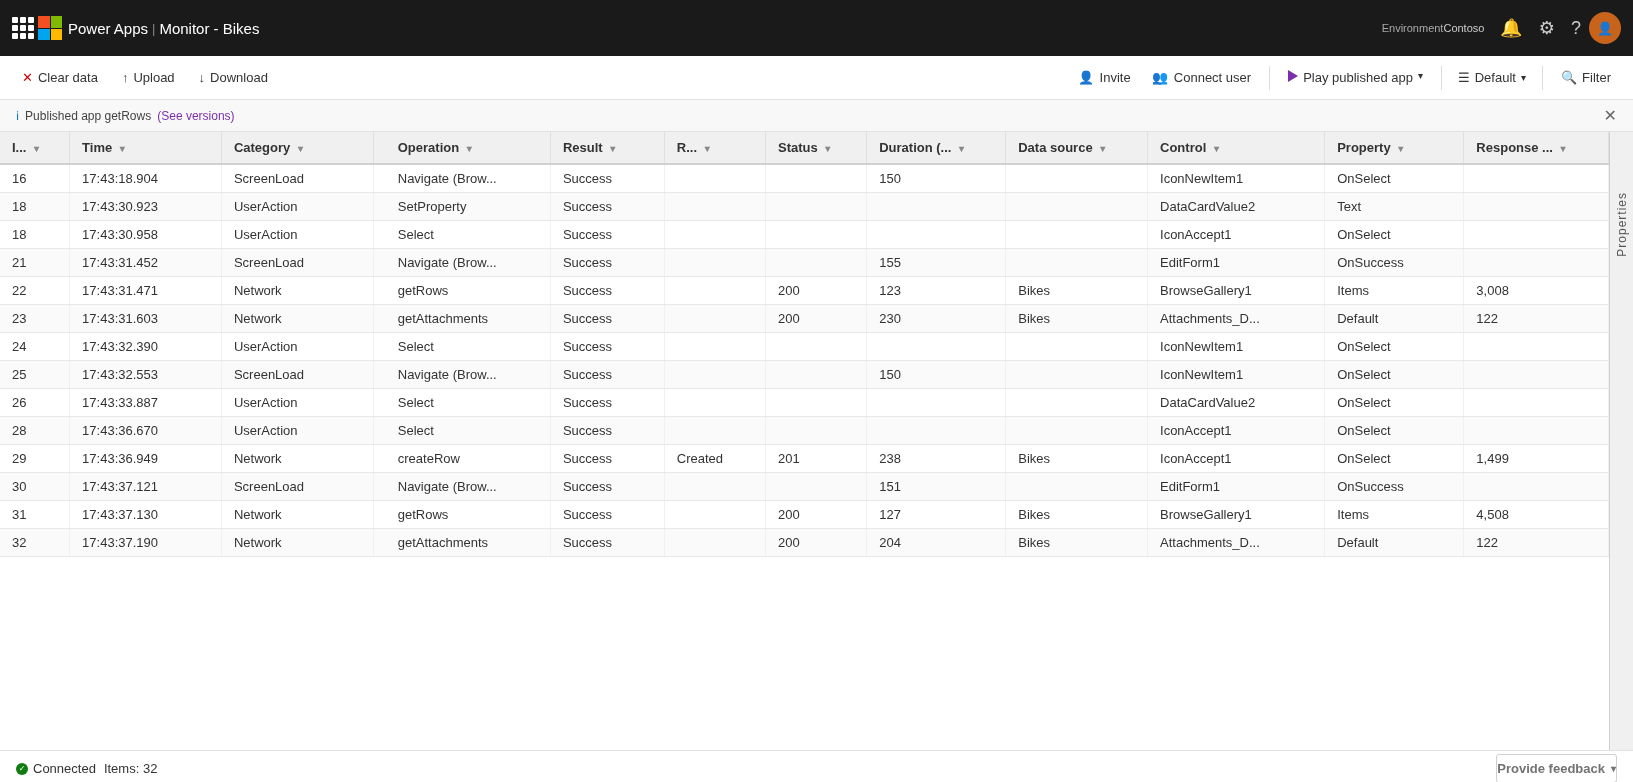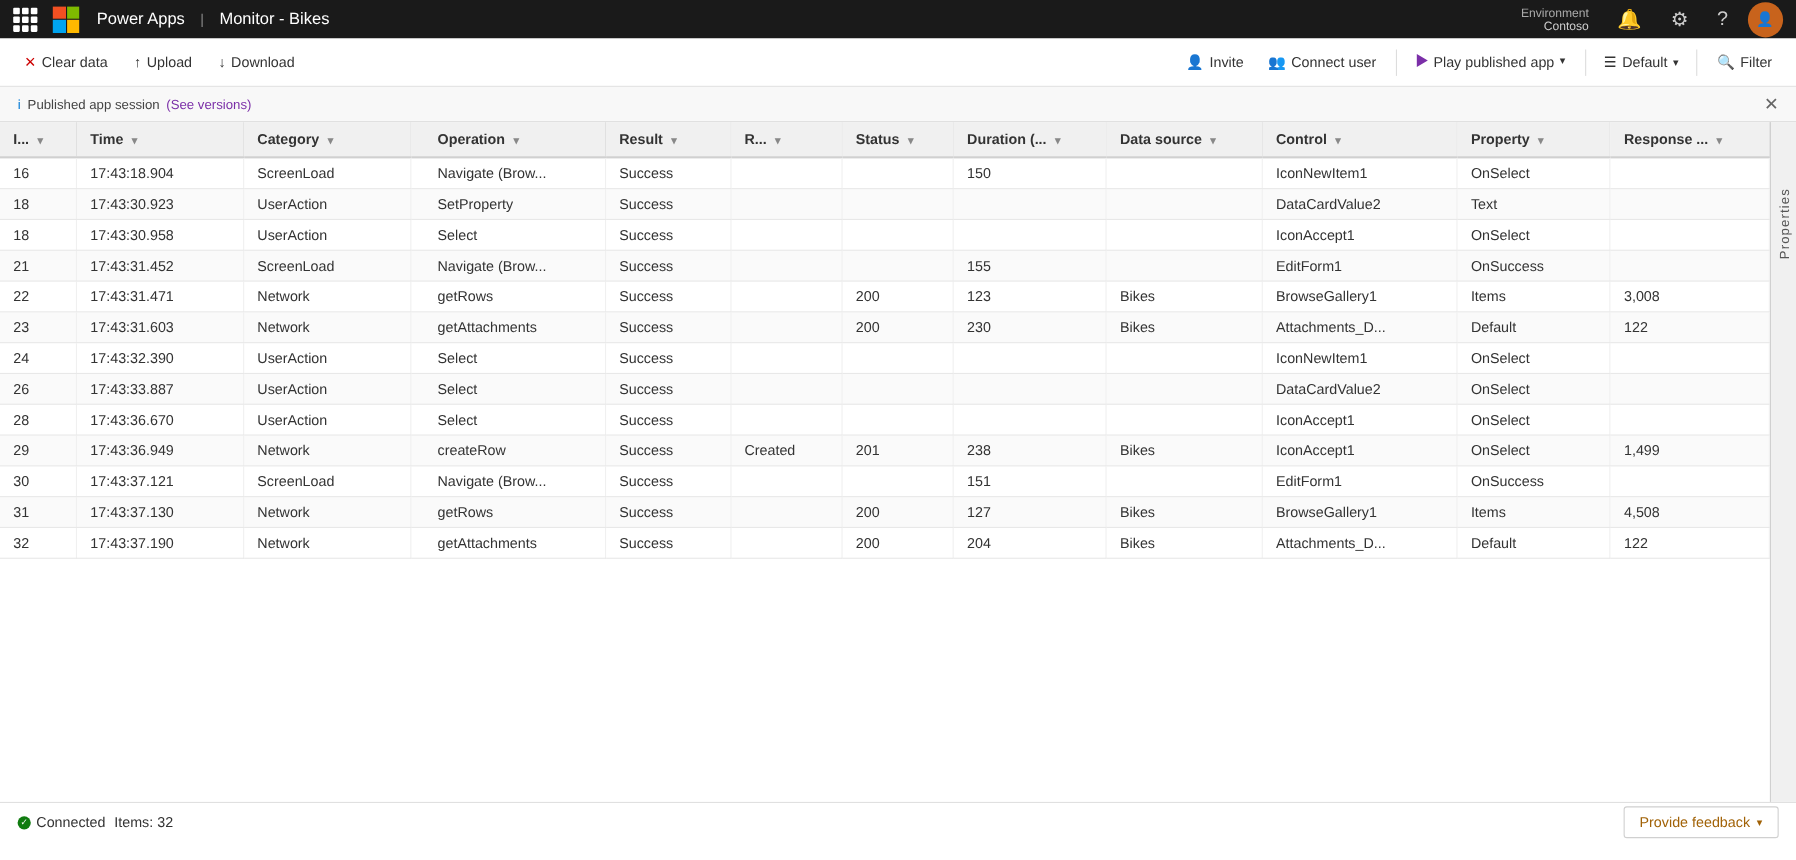--- a/index.html
+++ b/index.html
@@ -2,25 +2,24 @@
 <html><head>
   <meta charset="utf-8">
   <style>
     * { box-sizing: border-box; margin: 0; padding: 0; }
     body { font-family: 'Segoe UI', Arial, sans-serif; font-size: 13px; background: #fff; overflow: hidden; width: 1633px; height: 782px; }
 
     
     .top-nav {
       background: #1a1a1a;
       color: #fff;
-      height: 35px;
+      height: 56px;
       display: flex;
       align-items: center;
       padding: 0 12px;
-      gap: 10px;
     }
     .waffle-icon {
       display: grid;
       grid-template-columns: repeat(3, 6px);
       grid-template-rows: repeat(3, 6px);
       gap: 2px;
       margin-right: 4px;
     }
     .waffle-icon span {
       background: #fff;
@@ -40,21 +39,21 @@
     .ms-logo .q1 { background: #f25022; }
     .ms-logo .q2 { background: #7fba00; }
     .ms-logo .q3 { background: #00a4ef; }
     .ms-logo .q4 { background: #ffb900; }
 
     .nav-title { font-size: 15px; font-weight: 400; color: #fff; }
     .nav-sep { color: #888; margin: 0 4px; }
     .nav-spacer { flex: 1; }
 
     .nav-env { 
-      display: flex; flex-direction: column; align-items: flex-end; margin-right: 8px;
+      display: flex; align-items: flex-end; margin-right: 8px;
       font-size: 11px; color: #ccc;
     }
 
     .nav-icon-btn {
       background: none; border: none; color: #ccc; cursor: pointer;
       font-size: 18px; padding: 4px 8px; display: flex; align-items: center;
     }
     .avatar {
       width: 32px; height: 32px; border-radius: 50%; background: #c8631c;
       display: flex; align-items: center; justify-content: center;
@@ -199,22 +198,22 @@
     .status-connected {
       display: flex; align-items: center; gap: 5px; color: #333;
     }
     .status-dot {
       width: 12px; height: 12px; border-radius: 50%; background: #107c10;
       display: flex; align-items: center; justify-content: center;
     }
     .status-spacer { flex: 1; }
     .feedback-btn {
       display: flex; align-items: center; gap: 6px;
-      padding: 6px 14px; border: 1px solid #d0d0d0; border-radius: 3px;
-      background: #fff; cursor: pointer; font-size: 13px; color: #a16207;
+      padding: 6px 0; border: 1px solid #d0d0d0; border-radius: 3px;
+      background: #fff; cursor: pointer; font-size: 13px; color: #737373; font-weight: bold;
     }
 
     
     .play-tri {
       width: 0; height: 0;
       border-style: solid;
       border-width: 6px 0 6px 10px;
       border-color: transparent transparent transparent #7b2fa8;
       display: inline-block;
     }
@@ -295,21 +294,21 @@
     <div class="toolbar-sep"></div>
     <button class="toolbar-btn">
       <span>🔍</span>
       <span>Filter</span>
     </button>
   </div>
 </div>
 
 <div class="info-bar">
   <span style="color:#0078d4;">ℹ</span>
-  <span>Published app session</span>
+  <span>Published app getRows</span>
   <a class="info-link">(See versions)</a>
   <button class="info-close">✕</button>
 </div>
 
 <div class="main-area">
   <div class="table-container">
     <table>
       <thead>
         <tr>
           <th class="col-id">
@@ -455,20 +454,34 @@
             <td class="col-result">Success</td>
             <td class="col-r"></td>
             <td class="col-status"></td>
             <td class="col-duration"></td>
             <td class="col-datasource"></td>
             <td class="col-control">IconNewItem1</td>
             <td class="col-property">OnSelect</td>
             <td class="col-response"></td>
           </tr>
           <tr>
+            <td class="col-id">25</td>
+            <td class="col-time">17:43:32.553</td>
+            <td class="col-category">ScreenLoad</td>
+            <td class="col-operation">Navigate (Brow...</td>
+            <td class="col-result">Success</td>
+            <td class="col-r"></td>
+            <td class="col-status"></td>
+            <td class="col-duration">150</td>
+            <td class="col-datasource"></td>
+            <td class="col-control">IconNewItem1</td>
+            <td class="col-property">OnSelect</td>
+            <td class="col-response"></td>
+          </tr>
+          <tr>
             <td class="col-id">26</td>
             <td class="col-time">17:43:33.887</td>
             <td class="col-category">UserAction</td>
             <td class="col-operation">Select</td>
             <td class="col-result">Success</td>
             <td class="col-r"></td>
             <td class="col-status"></td>
             <td class="col-duration"></td>
             <td class="col-datasource"></td>
             <td class="col-control">DataCardValue2</td>

